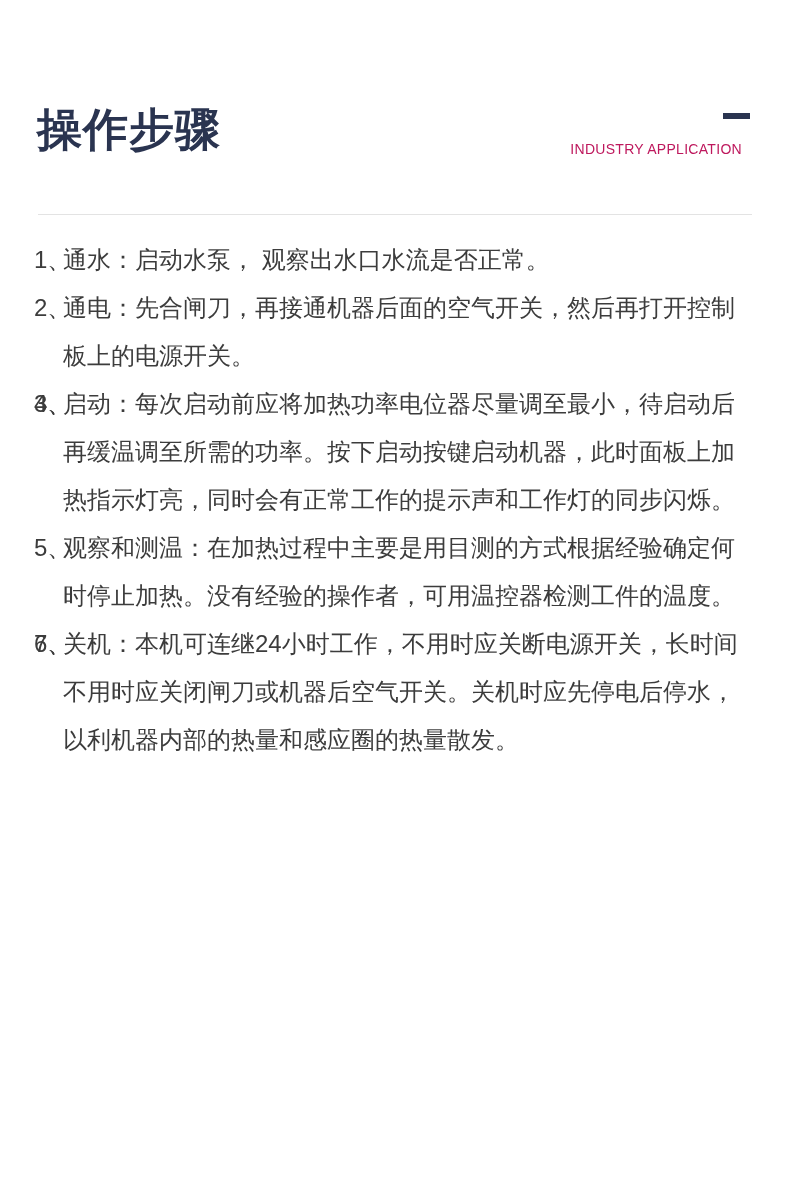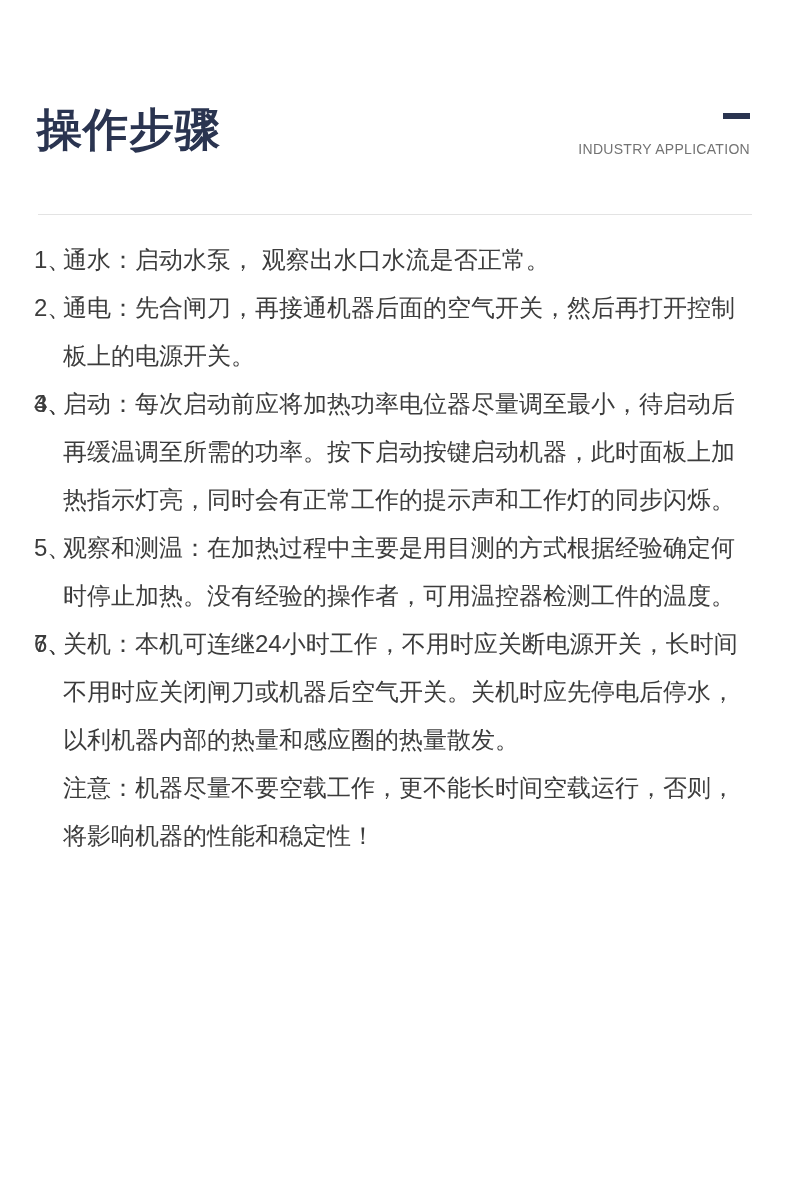--- a/index.html
+++ b/index.html
@@ -26,25 +26,25 @@
   .accent-bar {
     position: absolute;
     right: 40px;
     top: 81px;
     width: 27px;
     height: 6px;
     background: #2a3450;
   }
   .eyebrow {
     position: absolute;
-    right: 40px;
+    right: 48px;
     top: 108px;
     font-size: 14px;
     line-height: 18px;
-    color: #737373;
+    color: #be185d;
     letter-spacing: 0.3px;
     white-space: nowrap;
   }
   .divider {
     position: absolute;
     left: 38px;
     right: 38px;
     top: 182px;
     height: 1px;
     background: #e3e3e3;
@@ -116,19 +116,14 @@
     <span class="num">6、</span>
   </li>
 
   <li class="step">
     <span class="num">7、</span>
     <span class="txt">关机：本机可连继24小时工作，不用时应关断电源开关，长时间
 不用时应关闭闸刀或机器后空气开关。关机时应先停电后停水，
 以利机器内部的热量和感应圈的热量散发。</span>
   </li>
 
-  <li class="step">
-    <span class="num"></span>
-    <span class="txt">注意：机器尽量不要空载工作，更不能长时间空载运行，否则，
-将影响机器的性能和稳定性！</span>
-  </li>
 </ol>
 </div>
 
 </body></html>

